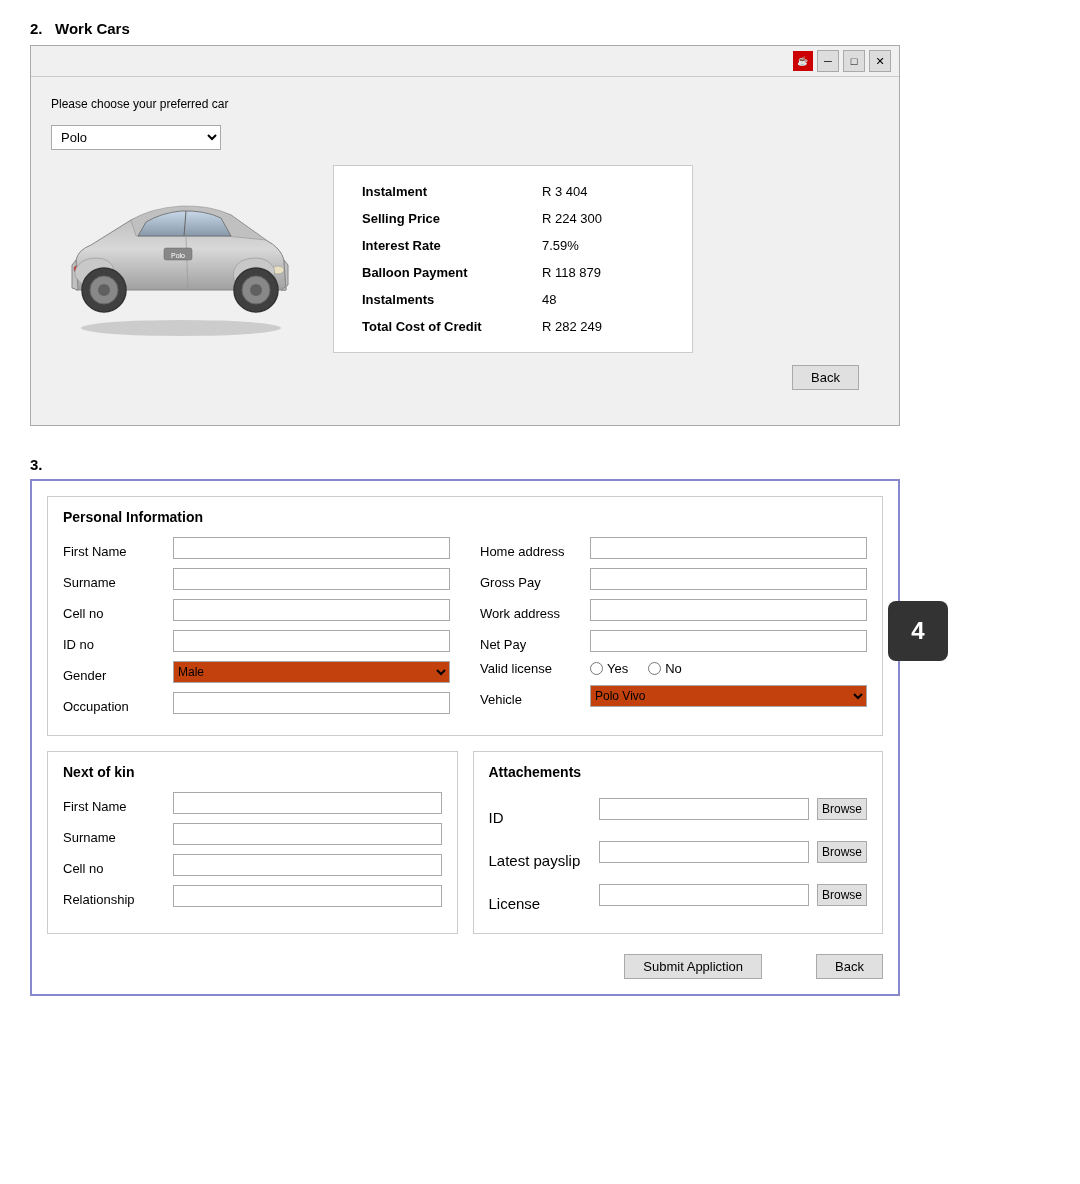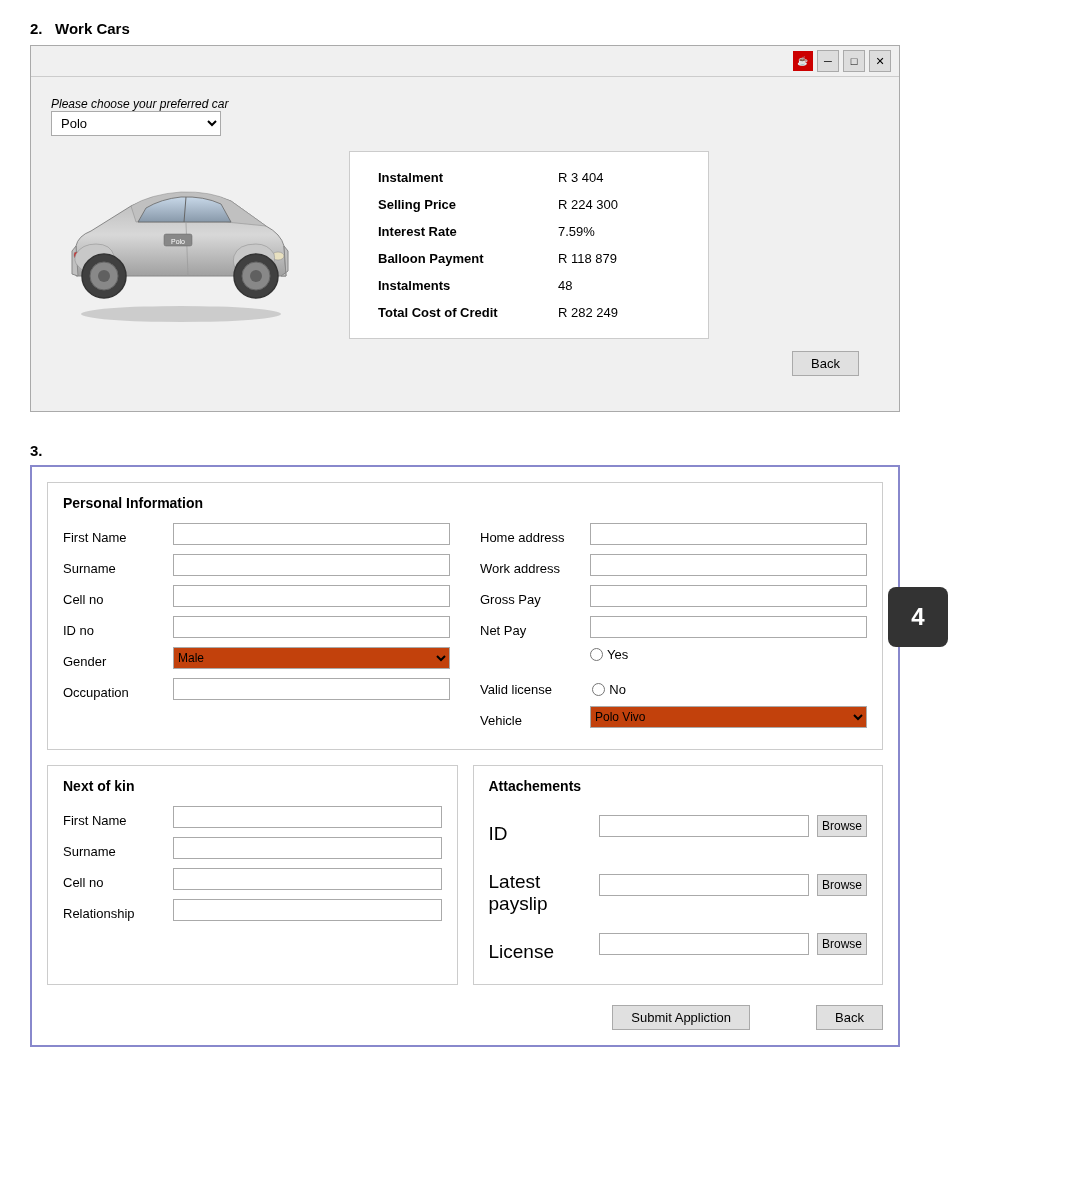--- a/index.html
+++ b/index.html
@@ -53,42 +53,41 @@
       font-size: 11px;
       margin-left: 4px;
     }
 
     .window-body {
       padding: 20px;
     }
 
     .preferred-label {
       font-size: 12px;
-      margin-bottom: 0;
-      font-style: italic;
+      margin-bottom: 14px;
     }
 
     .car-select-row {
       display: flex;
       align-items: center;
       margin-bottom: 15px;
     }
 
     .car-select {
       width: 170px;
       padding: 3px 5px;
       font-size: 13px;
       border: 1px solid #aaa;
       background: #fff;
     }
 
     .car-section {
       display: flex;
       align-items: flex-start;
-      gap: 38px;
+      gap: 22px;
     }
 
     .car-image-area {
       width: 260px;
       height: 190px;
       display: flex;
       align-items: center;
       justify-content: center;
       flex-shrink: 0;
     }
@@ -211,21 +210,20 @@
       height: 22px;
       border: 1px solid #aaa;
       font-size: 12px;
       background: #c2410c;
     }
 
     .radio-group {
       display: flex;
       gap: 20px;
       align-items: center;
-      flex-direction: column;
     }
 
     .radio-option {
       display: flex;
       align-items: center;
       gap: 4px;
       font-size: 13px;
     }
 
     
@@ -242,21 +240,21 @@
     }
 
     .attachment-row {
       display: flex;
       align-items: center;
       margin-bottom: 9px;
     }
 
     .attachment-label {
       width: 110px;
-      font-size: 19px;
+      font-size: 15px;
       flex-shrink: 0;
       margin-top: 17px;
     }
 
     .attachment-input {
       flex: 1;
       height: 22px;
       border: 1px solid #aaa;
       padding: 2px 5px;
       font-size: 12px;
@@ -269,21 +267,21 @@
       background: #e0e0e0;
       border: 1px solid #aaa;
       cursor: pointer;
       font-size: 12px;
       height: 22px;
     }
 
     .form-footer {
       display: flex;
       justify-content: flex-end;
-      gap: 22px;
+      gap: 10px;
       padding-top: 5px;
     }
 
     
     .minimize-icon::before { content: '─'; }
     .maximize-icon::before { content: '□'; }
     .close-icon::before { content: '✕'; }
 
     .java-icon {
       width: 20px;
@@ -468,25 +466,25 @@
             <input class="form-input" type="text" style="">
           </div>
         </div>
 
         <div>
           <div class="form-row">
             <label class="form-label">Home address</label>
             <input class="form-input" type="text" style="">
           </div>
           <div class="form-row">
+            <label class="form-label">Gross Pay</label>
+            <input class="form-input" type="text" style="">
+          </div>
+          <div class="form-row">
             <label class="form-label">Work address</label>
-            <input class="form-input" type="text" style="">
-          </div>
-          <div class="form-row">
-            <label class="form-label">Gross Pay</label>
             <input class="form-input" type="text" style="">
           </div>
           <div class="form-row">
             <label class="form-label">Net Pay</label>
             <input class="form-input" type="text" style="">
           </div>
           <div class="form-row">
             <label class="form-label">Valid license</label>
             <div class="radio-group">
               <label class="radio-option">

